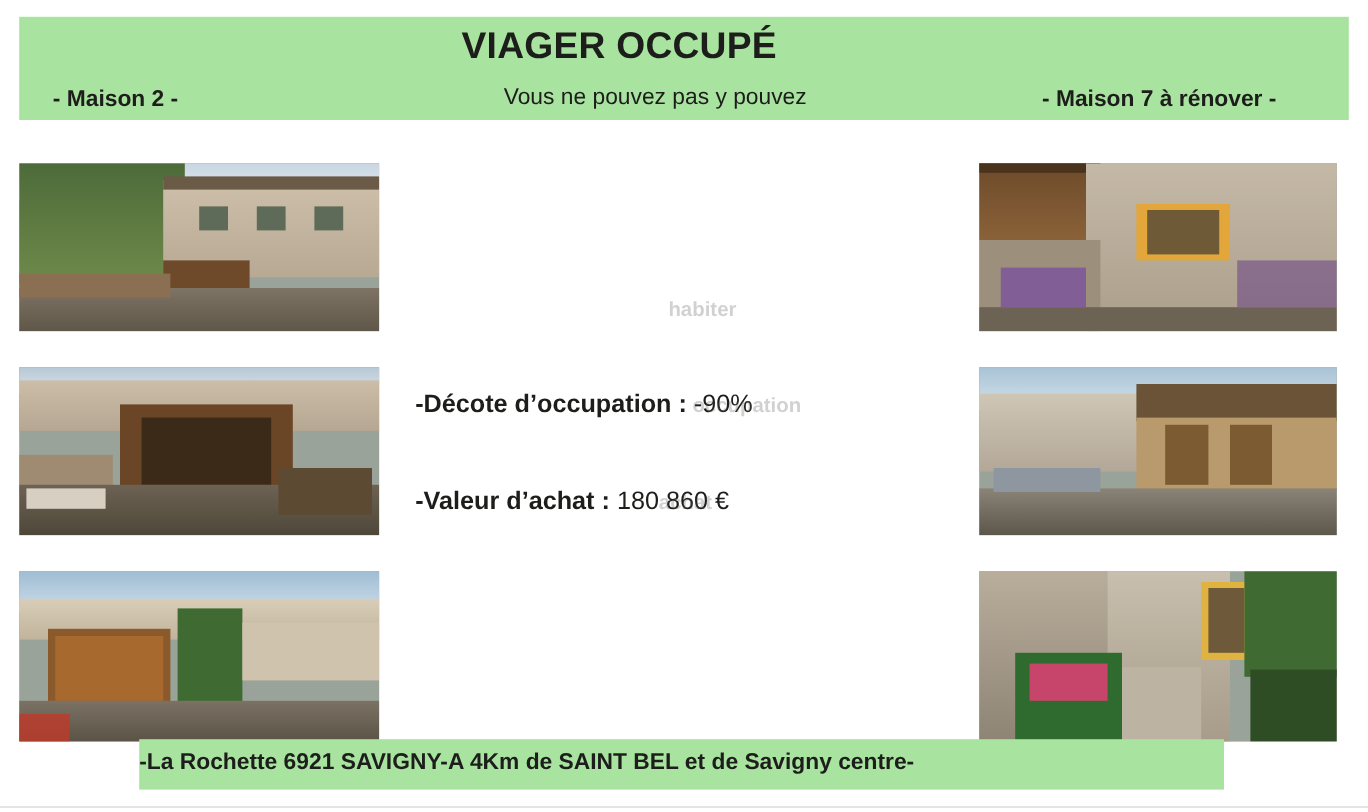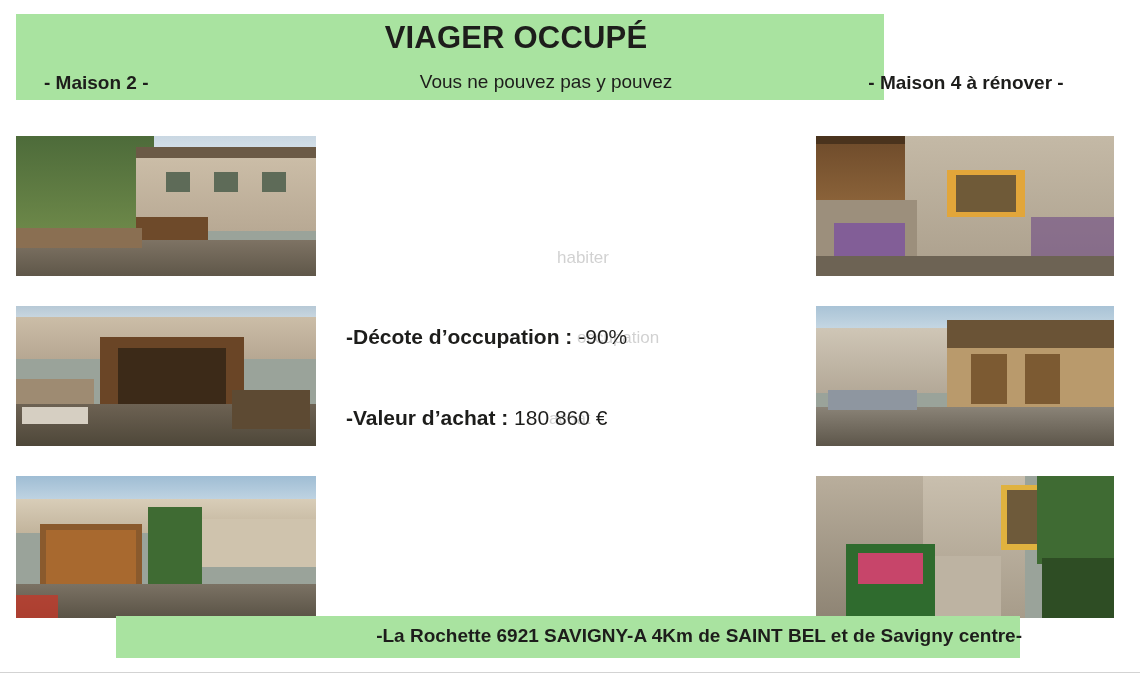--- a/index.html
+++ b/index.html
@@ -17,21 +17,21 @@
     width: 1140px;
     height: 677px;
     background: #ffffff;
   }
 
   
   .banner {
     position: absolute;
     left: 16px;
     top: 14px;
-    width: 868px;
+    width: 1108px;
     height: 86px;
     background: #a9e3a0;
   }
   .banner-title {
     position: absolute;
     left: 0;
     top: 6px;
     width: 1000px;
     text-align: center;
     font-size: 31px;
@@ -110,21 +110,21 @@
   .center-line b { font-weight: bold; }
   #line-venale { top: 245px; }
   #line-decote  { top: 325px; }
   #line-achat   { top: 406px; }
 
   
   .ghost {
     position: absolute;
     color: rgba(90,90,90,0.28);
     font-size: 17px;
-    font-weight: normal;
+    font-weight: bold;
     pointer-events: none;
     white-space: nowrap;
     padding-left: 41px;
   }
   #ghost1 { left: 516px; top: 248px; }
   #ghost2 { left: 536px; top: 328px; }
   #ghost3 { left: 508px; top: 409px; }
 
   
   .footer {
@@ -132,21 +132,21 @@
     left: 116px;
     top: 616px;
     width: 904px;
     height: 42px;
     background: #a9e3a0;
   }
   .footer-text {
     position: absolute;
     left: 0; top: 9px;
     width: 906px;
-    text-align: right;
+    text-align: left;
     font-size: 19px;
     font-weight: bold;
     color: #1d1d1b;
   }
   .bottom-rule {
     position: absolute;
     left: 0; top: 672px;
     width: 1140px;
     height: 1px;
     background: #d3d3d3;
@@ -163,21 +163,21 @@
 <body>
 
 <div id="slide">
 
   <div class="top-strip"></div>
 
   <div class="banner">
     <div class="banner-title">VIAGER OCCUPÉ</div>
     <div class="banner-sub">Vous ne pouvez pas y pouvez</div>
     <div class="label-left">- Maison 2 -</div>
-    <div class="label-right">- Maison 4 à rénover -</div>
+    <div class="label-right">- Maison 7 à rénover -</div>
   </div>
 
   <div class="photo" id="p-l1">
     <div class="sky" style="background:linear-gradient(#c9d7e2,#e3ebf1);height:22%"></div>
     <div class="mass" style="left:0;top:0;width:46%;height:72%;background:linear-gradient(#4d6b3a,#6f8a4a)"></div>
     <div class="mass" style="left:40%;top:10%;width:60%;height:58%;background:linear-gradient(#cdbfa9,#b8a994)"></div>
     <div class="mass" style="left:40%;top:8%;width:60%;height:8%;background:#6b5a46"></div>
     <div class="mass" style="left:50%;top:26%;width:8%;height:14%;background:#5e6b58"></div>
     <div class="mass" style="left:66%;top:26%;width:8%;height:14%;background:#5e6b58"></div>
     <div class="mass" style="left:82%;top:26%;width:8%;height:14%;background:#5e6b58"></div>

